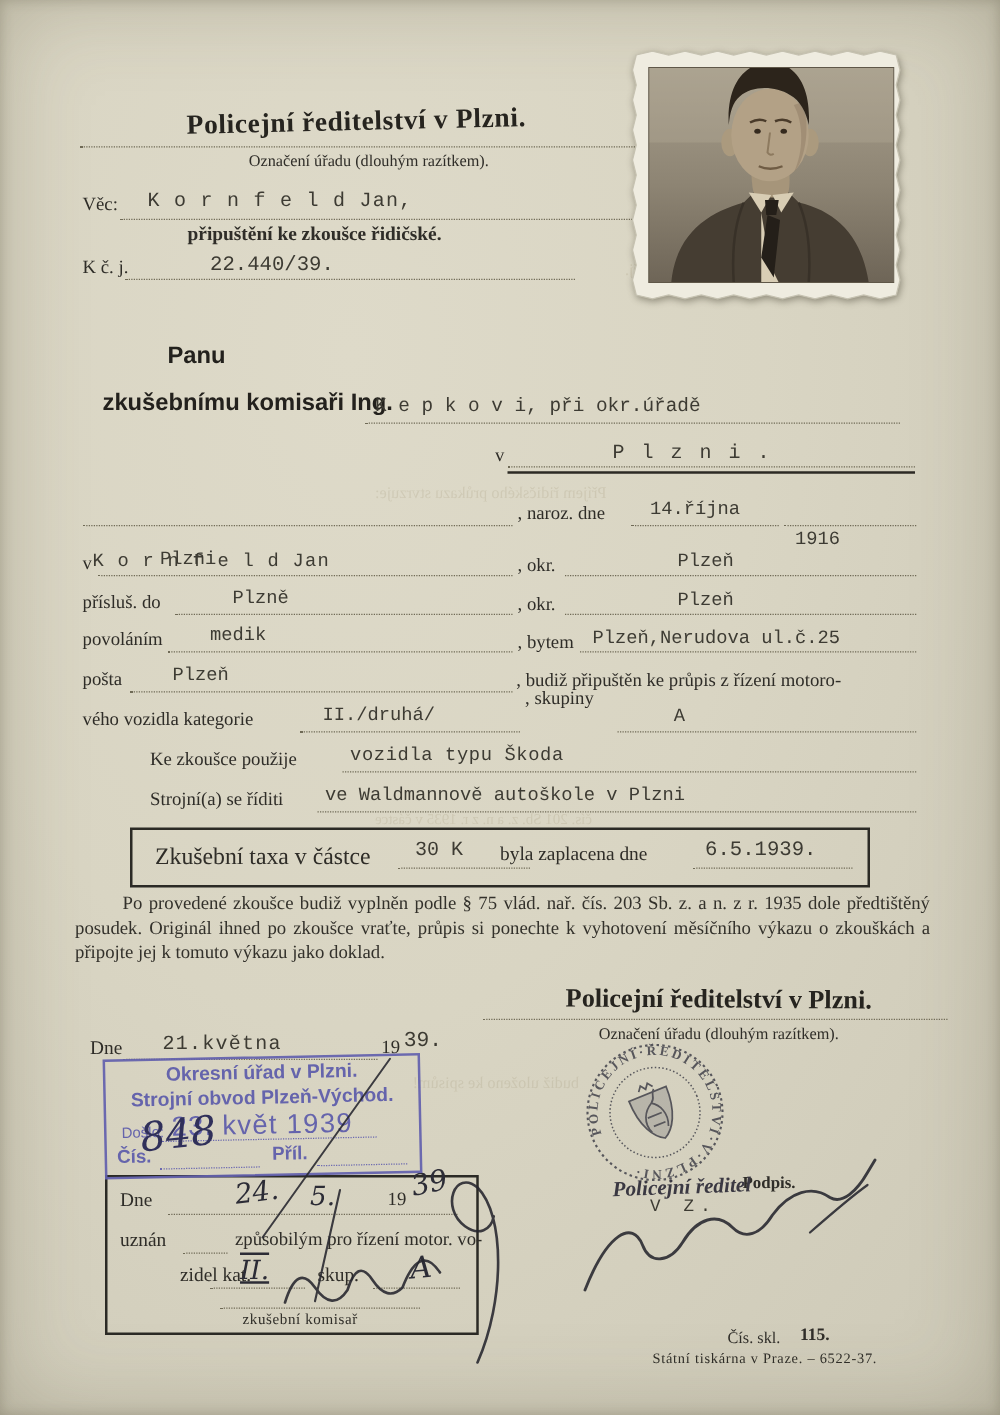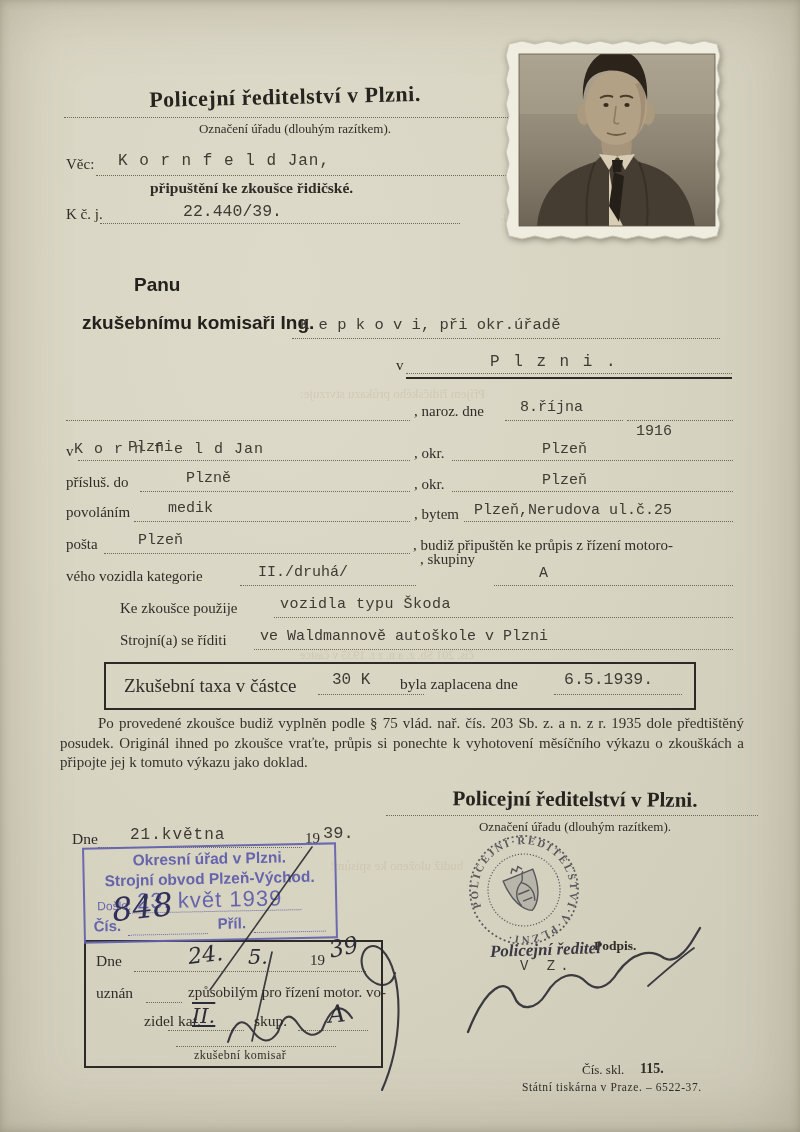--- a/index.html
+++ b/index.html
@@ -37,21 +37,21 @@
   <span class="abs stamp-head" style="left:100px;top:84px;width:370px;text-align:center;font-size:22px;transform:rotate(-1.3deg);letter-spacing:.5px;">Policejní ředitelství v Plzni.</span>
   <span class="dot" style="left:64px;top:117px;width:456px;"></span>
   <span class="abs print" style="left:130px;top:121px;width:330px;text-align:center;font-size:13px;">Označení úřadu (dlouhým razítkem).</span>
 
   <span class="abs print" style="left:66px;top:156px;">Věc:</span>
   <span class="abs typed" style="left:118px;top:152px;font-size:16px;letter-spacing:1px;">K o r n f e l d   Jan,</span>
   <span class="dot" style="left:96px;top:175px;width:414px;"></span>
   <span class="abs print" style="left:150px;top:179px;font-weight:bold;font-size:15.5px;">připuštění ke zkoušce řidičské.</span>
 
   <span class="abs print" style="left:66px;top:206px;">K č. j.</span>
-  <span class="abs typed" style="left:183px;top:202px;font-size:16.5px;">22.440/39.</span>
+  <span class="abs typed" style="left:168px;top:202px;font-size:16.5px;">22.440/39.</span>
   <span class="dot" style="left:100px;top:223px;width:360px;"></span>
 
   <svg class="abs" style="left:497px;top:36px;filter:drop-shadow(1px 2px 3px rgba(40,35,20,.4));" width="240" height="213" viewBox="0 0 240 213">
     <defs>
       <linearGradient id="pbg" x1="0" y1="0" x2="0" y2="1">
         <stop offset="0" stop-color="#a89f8d"></stop>
           <stop offset=".55" stop-color="#8d8473"></stop>
           <stop offset="1" stop-color="#6e6557"></stop>
       </linearGradient>
       <clipPath id="photoclip">
@@ -92,21 +92,21 @@
   <span class="abs typed" style="left:300px;top:316px;font-size:15.5px;">K e p k o v i, při okr.úřadě</span>
   <span class="dot" style="left:292px;top:338px;width:428px;"></span>
   <span class="abs print" style="left:396px;top:357px;">v</span>
   <span class="abs typed" style="left:490px;top:353px;font-size:16px;letter-spacing:2px;">P l z n i .</span>
   <span class="dot" style="left:406px;top:373px;width:326px;"></span>
   <span class="solid" style="left:406px;top:377px;width:326px;"></span>
 
   <span class="abs typed" style="left:74px;top:401px;letter-spacing:1px;margin-top:40px;">K o r n f e l d  Jan</span>
   <span class="dot" style="left:66px;top:420px;width:344px;"></span>
   <span class="abs print" style="left:414px;top:403px;">, naroz. dne</span>
-  <span class="abs typed" style="left:520px;top:399px;">8.října</span>
+  <span class="abs typed" style="left:520px;top:399px;">14.října</span>
   <span class="dot" style="left:505px;top:420px;width:118px;"></span>
   <span class="abs typed" style="left:636px;top:423px;">1916</span>
   <span class="dot" style="left:627px;top:420px;width:106px;"></span>
 
   <span class="abs print" style="left:66px;top:443px;">v</span>
   <span class="abs typed" style="left:128px;top:439px;">Plzni</span>
   <span class="dot" style="left:78px;top:460px;width:332px;"></span>
   <span class="abs print" style="left:414px;top:445px;">, okr.</span>
   <span class="abs typed" style="left:542px;top:441px;">Plzeň</span>
   <span class="dot" style="left:452px;top:460px;width:281px;"></span>

